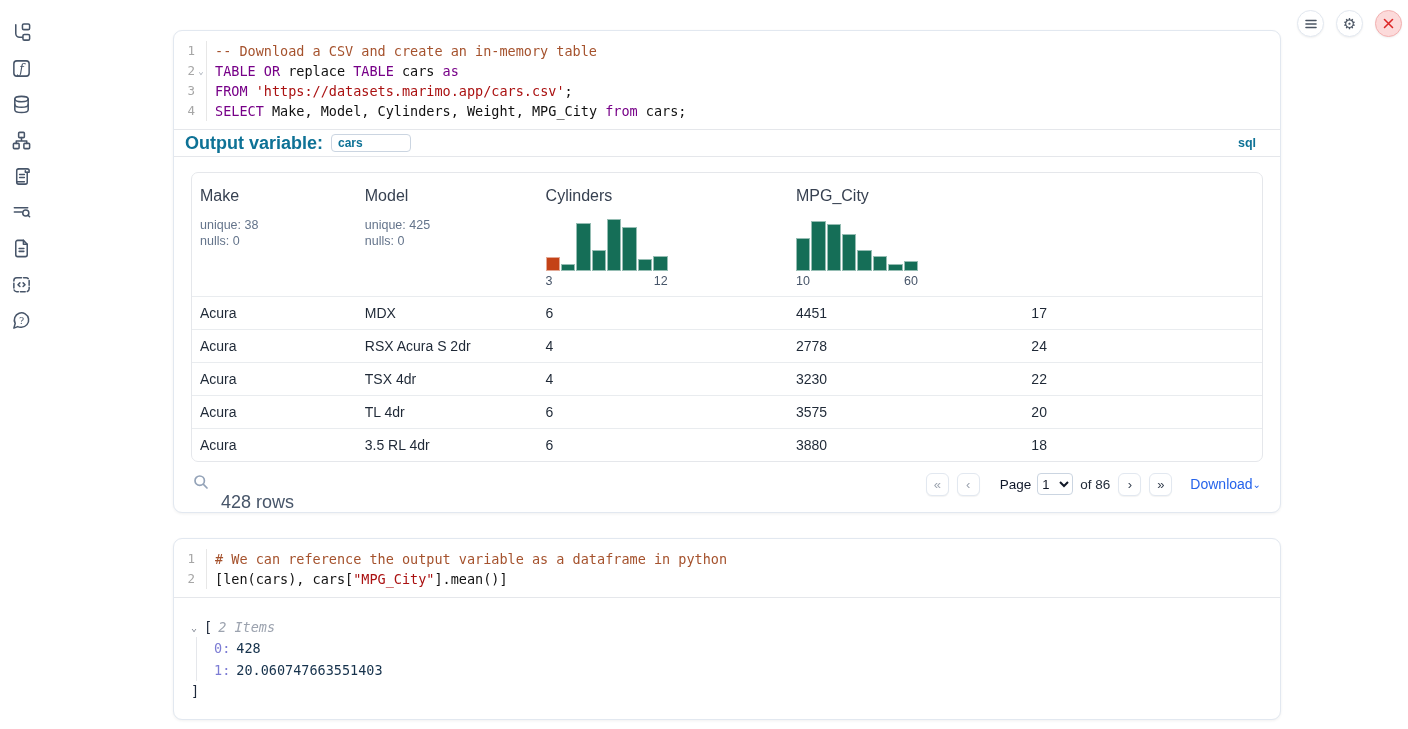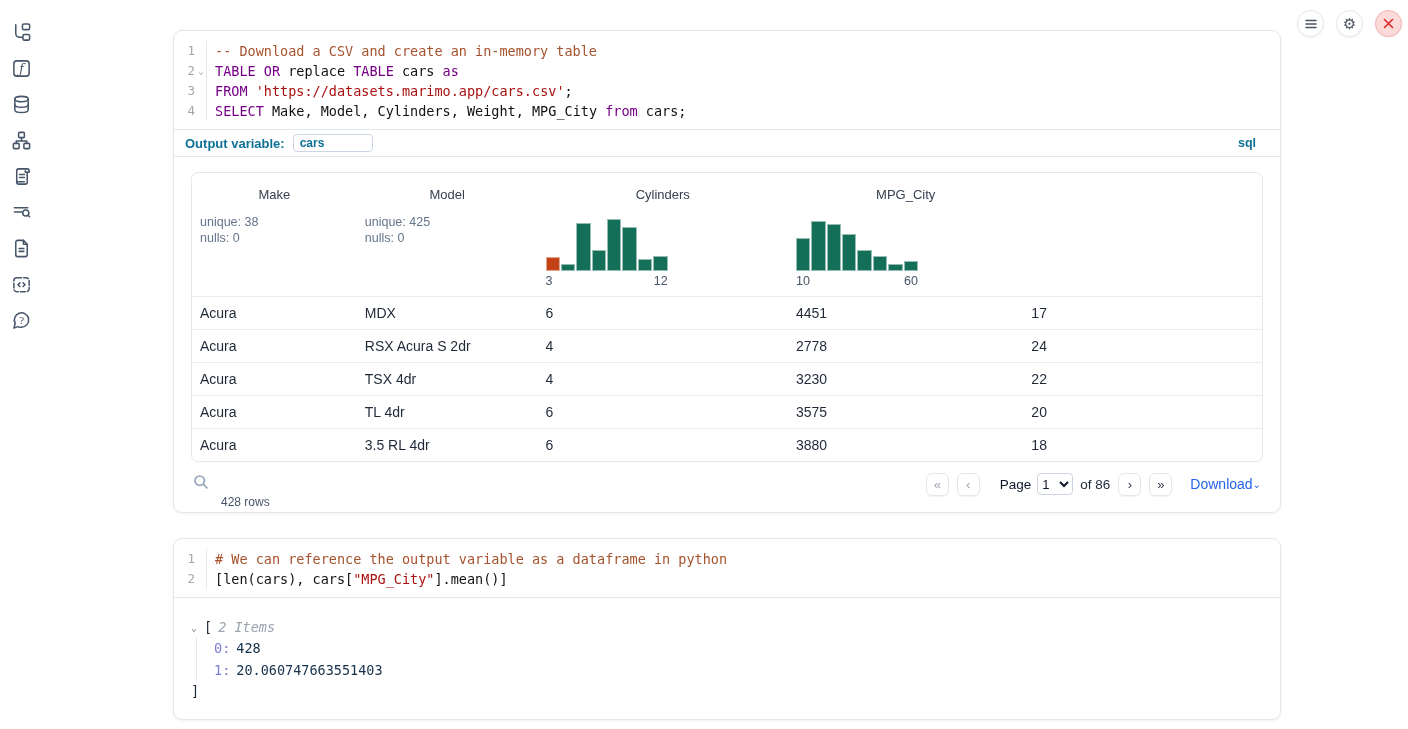--- a/index.html
+++ b/index.html
@@ -29,42 +29,42 @@
   .gutter { width:33px; display:flex; align-items:center; border-right:1px solid #e7e7e7; flex:none; height:20px; }
   .gutter-num { width:21px; text-align:right; color:#a6a6a6; font-size:12.5px; flex:none; }
   .fold { width:12px; font-size:9px; color:#9ca3af; text-align:center; flex:none; }
   .code-text { padding-left:8px; white-space:pre; }
   .tok-keyword { color:#770088; }
   .tok-comment { color:#a5522d; }
   .tok-string  { color:#aa1111;margin-top:16px; }
   .tok-plain   { color:#111111; }
 
   .outvar-bar { border-top:1px solid #e5e7eb; display:flex; align-items:center; height:27px; padding:0 24px 0 11px; }
-  .outvar-label { font-size:13px; font-weight:bold; color:#0e7296; }
+  .outvar-label { font-size:18px; font-weight:bold; color:#0e7296; }
   .outvar-input { margin-left:8px; width:80px; height:18px; border:1px solid #cbd5e1; border-radius:4px; font-size:12px; font-weight:bold; color:#0e7296; padding:0 6px; font-family:"Liberation Sans", sans-serif; outline:none; }
   .lang-badge { margin-left:auto; font-size:12.5px; font-weight:bold; color:#0e7296; }
 
   
   .output-section { border-top:1px solid #e5e7eb; padding:15px 17px 6px 17px; }
   .data-table { border:1px solid #e5e7eb; border-radius:7px; overflow:hidden; }
   .t-row { display:grid; grid-template-columns:15.4% 16.9% 23.4% 22% 22.3%; }
   .thead-row { height:123px; }
   .th { padding:14px 8px 8px 8px; display:flex; flex-direction:column; }
-  .col-name { font-size:13px; color:#374151;text-align:center; }
+  .col-name { font-size:16px; color:#374151; }
   .col-stats { margin-top:12px; font-size:12.5px; color:#64748b; line-height:16px; }
   .hist { margin-top:auto; display:flex; align-items:flex-end; gap:1px; width:122px; height:55px; }
   .hist .bar { flex:1; background:#156e57; border:1px solid rgba(255,255,255,.55); }
   .hist .bar.orange { background:#c44217; }
   .hist-labels { width:122px; display:flex; justify-content:space-between; font-size:12.5px; color:#475569; margin-top:3px; }
   .tbody-row { height:33px; border-top:1px solid #e9ecef; align-items:center; font-size:14px; color:#1f2937; }
   .td { padding:0 8px; overflow:hidden; white-space:nowrap; }
 
   .table-footer { height:44px; display:flex; align-items:center; padding:0 2px; }
   .search-icon svg { width:16px; height:16px; stroke:#94a3b8; fill:none; stroke-width:1.7; stroke-linecap:round; }
-  .row-count { margin-left:12px; font-size:12px; color:#475569;margin-top:36px; }
+  .row-count { margin-left:12px; font-size:18px; color:#475569;margin-top:36px; }
   .pager { margin-left:auto; display:flex; align-items:center; }
   .page-btn { width:23px; height:23px; border:1px solid #e2e8f0; border-radius:6px; background:#fff; box-shadow:0 1px 1px rgba(0,0,0,.05); display:flex; align-items:center; justify-content:center; font-size:13px; color:#374151; cursor:pointer; margin-left:8px; }
   .page-btn.disabled { color:#9ca3af; }
   .page-label { margin:0 6px 0 20px; font-size:13.5px; color:#0f172a; }
   .page-select { width:36px; height:22px; border:1px solid #cbd5e1; border-radius:4px; font-size:13px; color:#111827; background:#fff; font-family:"Liberation Sans", sans-serif; }
   .of-label { margin-left:7px; font-size:13.5px; color:#1f2937; }
   .download { margin-left:18px; font-size:14px; color:#2563eb; cursor:pointer; display:flex; align-items:center; gap:0; }
   .download .chev { font-size:10px; color:#2563eb; }
 
   

